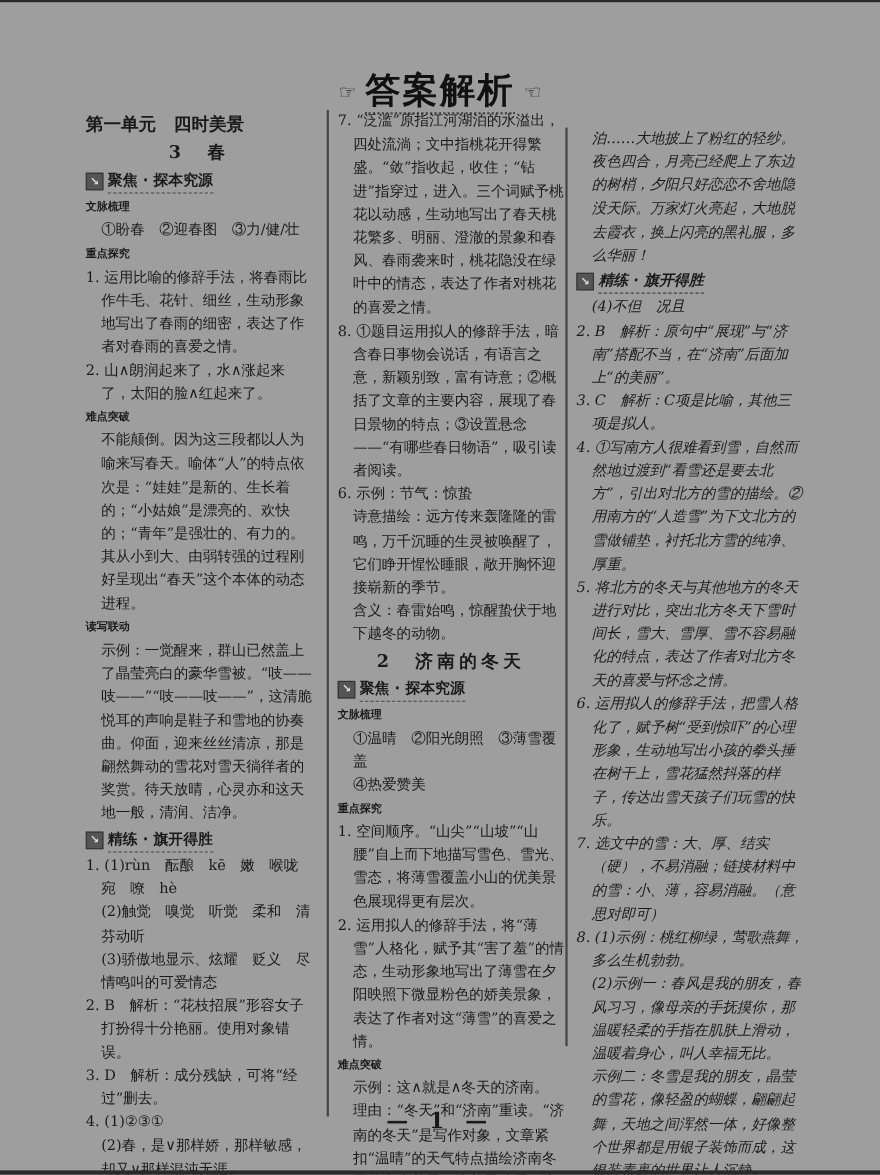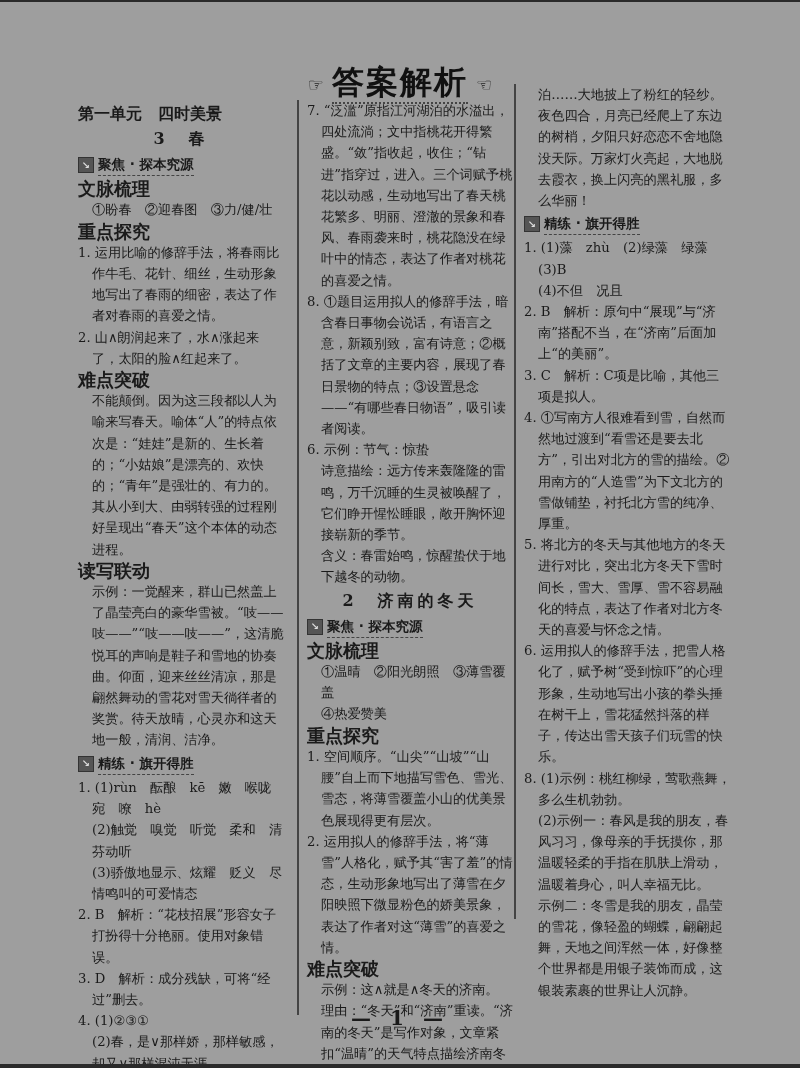--- a/index.html
+++ b/index.html
@@ -22,38 +22,38 @@
     border-bottom: 2px dotted #444; padding-bottom: 2px; line-height: 36px;
   }
   .hand { font-size: 18px; color: #222; }
   .col {
     position: absolute; top: 98px; font-size: 13.2px; line-height: 21.2px;
   }
   .col-left { left: 78px; width: 206px; }
   .col-mid { left: 297px; width: 206px; padding-left: 8px; border-left: 2px solid #444; }
   .col-right { left: 514px; width: 208px; padding-left: 8px; border-left: 2px solid #444; }
   .col-mid { top: 100px; height: 915px; }
-  .col-right { top: 84px; height: 835px; }
+  .col-right { top: 116px; height: 835px; font-style: italic; }
   .unit-title {
     text-align: left; font-family: Liberation Serif, serif;
     font-weight: bold; font-size: 16px; line-height: 24px; margin-top: 4px;
   }
   .lesson-title {
     text-align: center; font-weight: bold; font-size: 16px; line-height: 26px; letter-spacing: 4px;
   }
   .sec-head {
     display: flex; align-items: center; gap: 4px; margin: 2px 0;
     font-family: "DejaVu Sans", "Liberation Sans", sans-serif; font-weight: bold; font-size: 13.5px;
   }
   .sec-head .ico {
     width: 14px; height: 14px; background: #555; color: #ddd; font-size: 10px;
     display: inline-flex; align-items: center; justify-content: center; border: 1px solid #333;
   }
   .sec-head .lbl { border-bottom: 1px dashed #444; }
-  .sub-head { font-family: "DejaVu Sans", "Liberation Sans", sans-serif; font-weight: bold; font-size: 18px; }
+  .sub-head { font-family: "DejaVu Sans", "Liberation Sans", sans-serif; font-weight: bold; font-size: 10px; }
   .ind { padding-left: 14px; }
   .item { padding-left: 14px; text-indent: -14px; }
   .page-num {
     position: absolute; top: 1006px; left: 0; width: 800px; text-align: center;
     font-size: 20px; font-weight: bold; letter-spacing: 6px;
   }
 </style>
 </head>
 <body>
 
@@ -119,27 +119,27 @@
   <div class="ind">理由：“冬天”和“济南”重读。“济南的冬天”是写作对象，文章紧扣“温晴”的天气特点描绘济南冬天的山水美景，这美景独属于济南的冬天，这“温晴”又让冬天的济南与众不同（文章开头与冬天的北平、伦敦、热带地区进行对比），所以应该重读“冬天”和“济南”。作为文章结尾句，这句话充溢着作者对济南的冬天的热爱之情，因此在“这”和“就是”后面都加上停顿符号，“冬天的”“济南”中加连接号，以强化朗读的抒情效果。</div>
 
 </div>
 
 <div class="col col-right">
   <div class="ind">泊……大地披上了粉红的轻纱。夜色四合，月亮已经爬上了东边的树梢，夕阳只好恋恋不舍地隐没天际。万家灯火亮起，大地脱去霞衣，换上闪亮的黑礼服，多么华丽！</div>
   <div class="sec-head">
     <span class="ico">↘</span>
     <span class="lbl">精练 · 旗开得胜</span>
   </div>
-  <div class="item">1. (1)藻　zhù　(2)绿藻　绿藻　(3)B</div>
   <div class="ind">(4)不但　况且</div>
   <div class="item">2. B　解析：原句中“展现”与“济南”搭配不当，在“济南”后面加上“的美丽”。</div>
   <div class="item">3. C　解析：C项是比喻，其他三项是拟人。</div>
   <div class="item">4. ①写南方人很难看到雪，自然而然地过渡到“看雪还是要去北方”，引出对北方的雪的描绘。②用南方的“人造雪”为下文北方的雪做铺垫，衬托北方雪的纯净、厚重。</div>
   <div class="item">5. 将北方的冬天与其他地方的冬天进行对比，突出北方冬天下雪时间长，雪大、雪厚、雪不容易融化的特点，表达了作者对北方冬天的喜爱与怀念之情。</div>
   <div class="item">6. 运用拟人的修辞手法，把雪人格化了，赋予树“受到惊吓”的心理形象，生动地写出小孩的拳头捶在树干上，雪花猛然抖落的样子，传达出雪天孩子们玩雪的快乐。</div>
+  <div class="item">7. 选文中的雪：大、厚、结实（硬），不易消融；链接材料中的雪：小、薄，容易消融。（意思对即可）</div>
   <div class="item">8. (1)示例：桃红柳绿，莺歌燕舞，多么生机勃勃。</div>
   <div class="ind">(2)示例一：春风是我的朋友，春风习习，像母亲的手抚摸你，那温暖轻柔的手指在肌肤上滑动，温暖着身心，叫人幸福无比。</div>
   <div class="ind">示例二：冬雪是我的朋友，晶莹的雪花，像轻盈的蝴蝶，翩翩起舞，天地之间浑然一体，好像整个世界都是用银子装饰而成，这银装素裹的世界让人沉静。</div>
 
 </div>
 
 <div class="page-num">— 1 —</div>
 <div class="bottombar"></div>
 
 </body></html>

